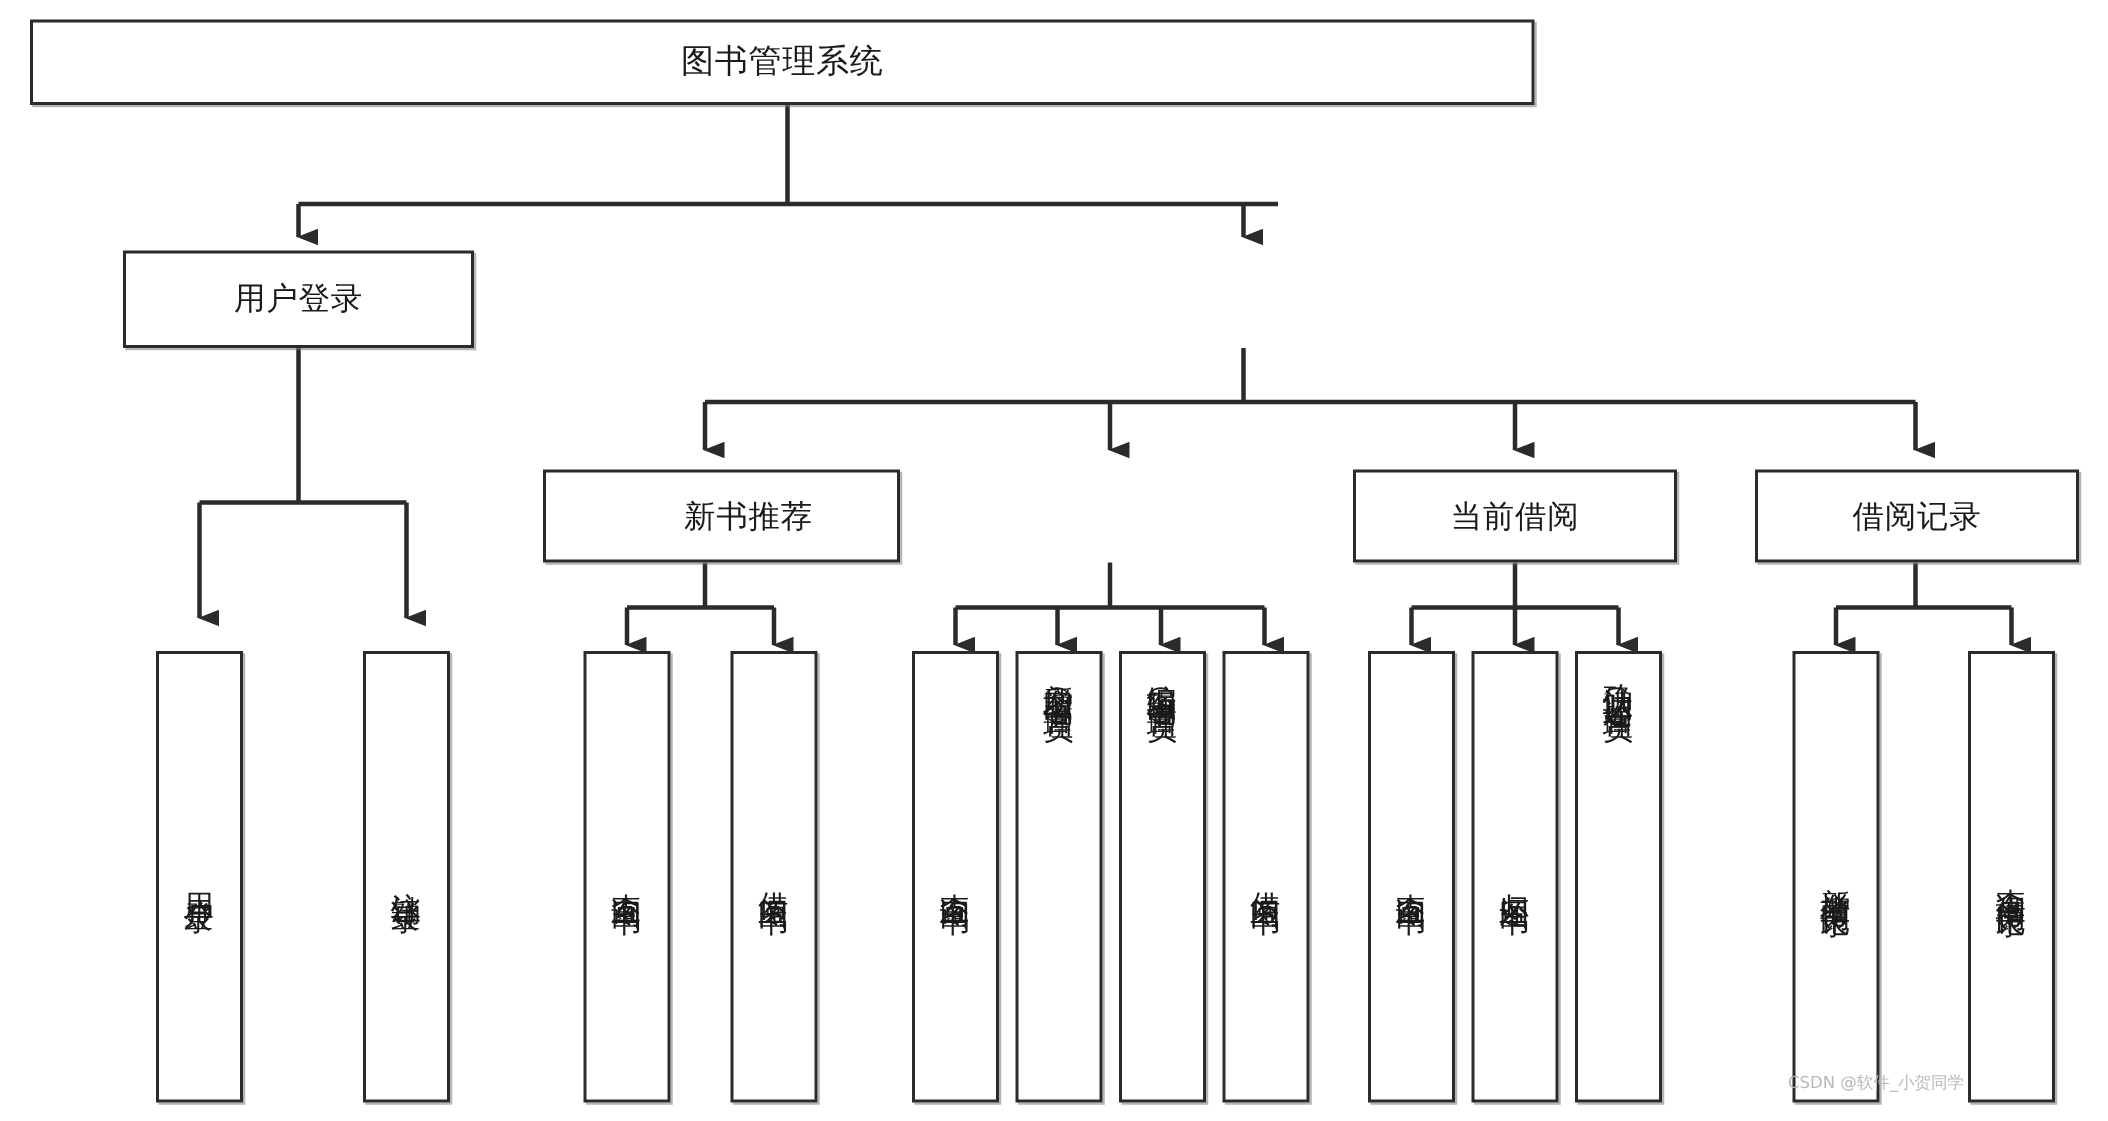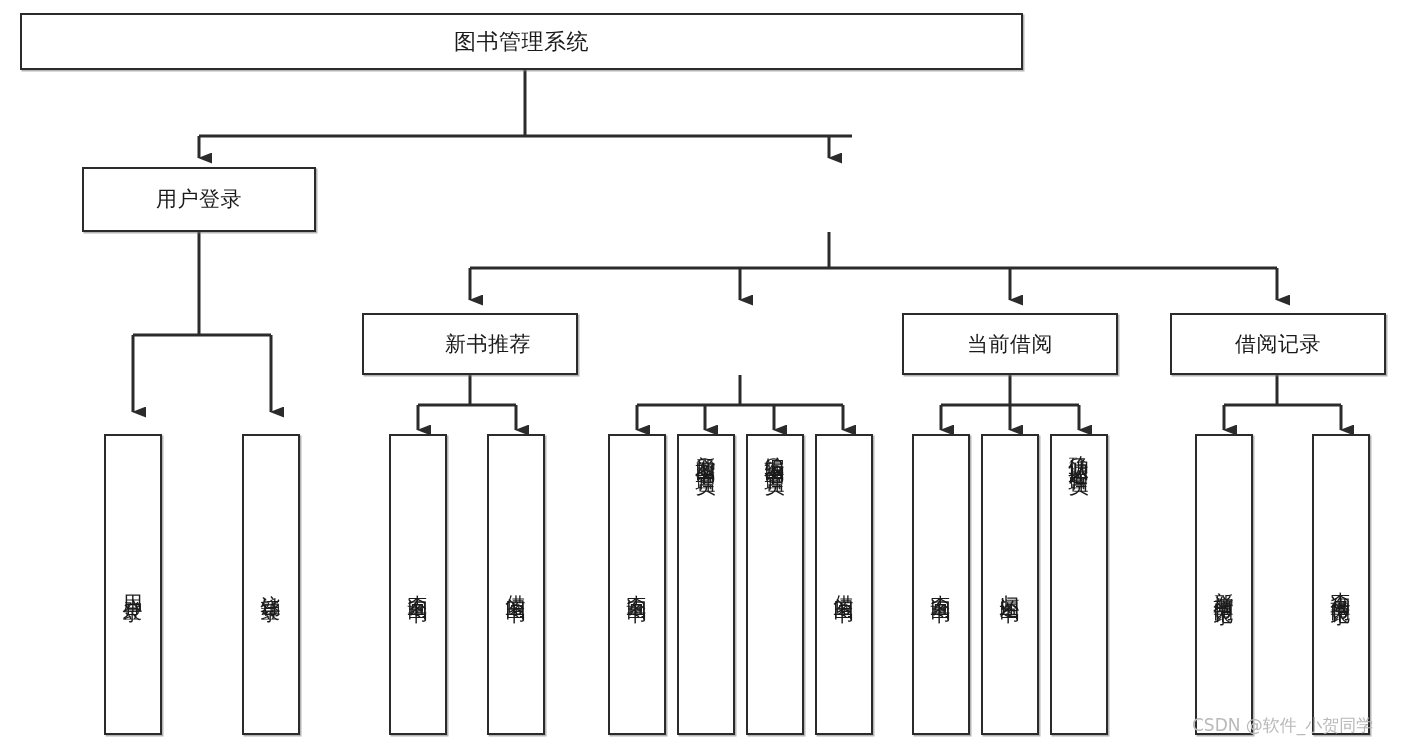--- a/index.html
+++ b/index.html
@@ -64,21 +64,21 @@
     white-space: nowrap;
   }
   .node.v.centered {
     align-items: center;
     padding-top: 0;
   }
   .watermark {
     position: absolute;
     left: 1192px;
     top: 714px;
-    font-size: 17px;
+    font-size: 11px;
     color: #b9b9b9;
     white-space: nowrap;
     font-family: "DejaVu Sans", "Liberation Sans", sans-serif;
   }
 </style>
 </head>
 <body>
 
 <div id="canvas">
 
@@ -135,21 +135,21 @@
 
   <div class="node h root" style="left:20px; top:13px; width:1003px; height:57px;">
     <span class="label">图书管理系统</span>
   </div>
 
   <div class="node h" style="left:82px; top:167px; width:234px; height:65px;">
     <span class="label">用户登录</span>
   </div>
 
 
-  <div class="node h" style="left:362px; top:313px; width:216px; height:62px;padding-left:36px;">
+  <div class="node h" style="left:362px; top:313px; width:238px; height:62px;padding-left:36px;">
     <span class="label">新书推荐</span>
   </div>
 
 
   <div class="node h" style="left:1170px; top:313px; width:216px; height:62px;">
     <span class="label">借阅记录</span>
   </div>
 
   <div class="node h" style="left:902px; top:313px; width:216px; height:62px;">
     <span class="label">当前借阅</span>

